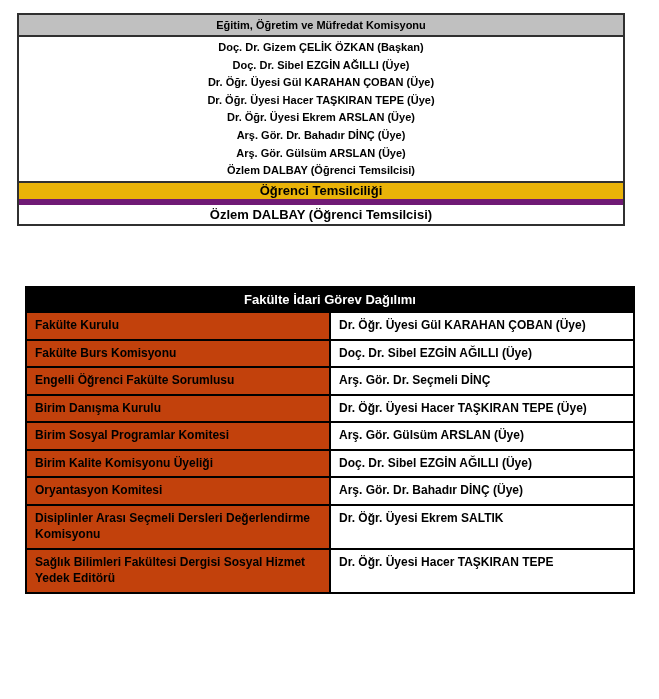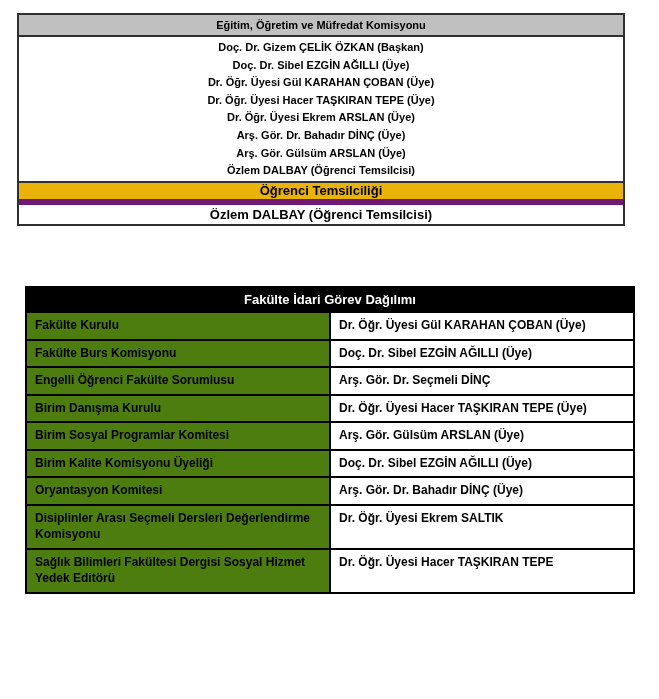--- a/index.html
+++ b/index.html
@@ -59,21 +59,21 @@
     font-weight: bold;
   }
   .t2 td {
     border: 2px solid #000000;
     font-size: 12px;
     line-height: 16.5px;
     padding: 4px 8px 5px 8px;
     vertical-align: top;
     font-weight: bold;
   }
-  .t2 td.duty   { background: #4d7c0f; width: 314px; }
+  .t2 td.duty   { background: #c2410c; width: 314px; }
   .t2 td.person { background: #ffffff; }
 </style>
 </head>
 <body>
 
 <div>
 
   <section class="t1">
     <div class="t1-title">Eğitim, Öğretim ve Müfredat Komisyonu</div>
     <div class="t1-members">

